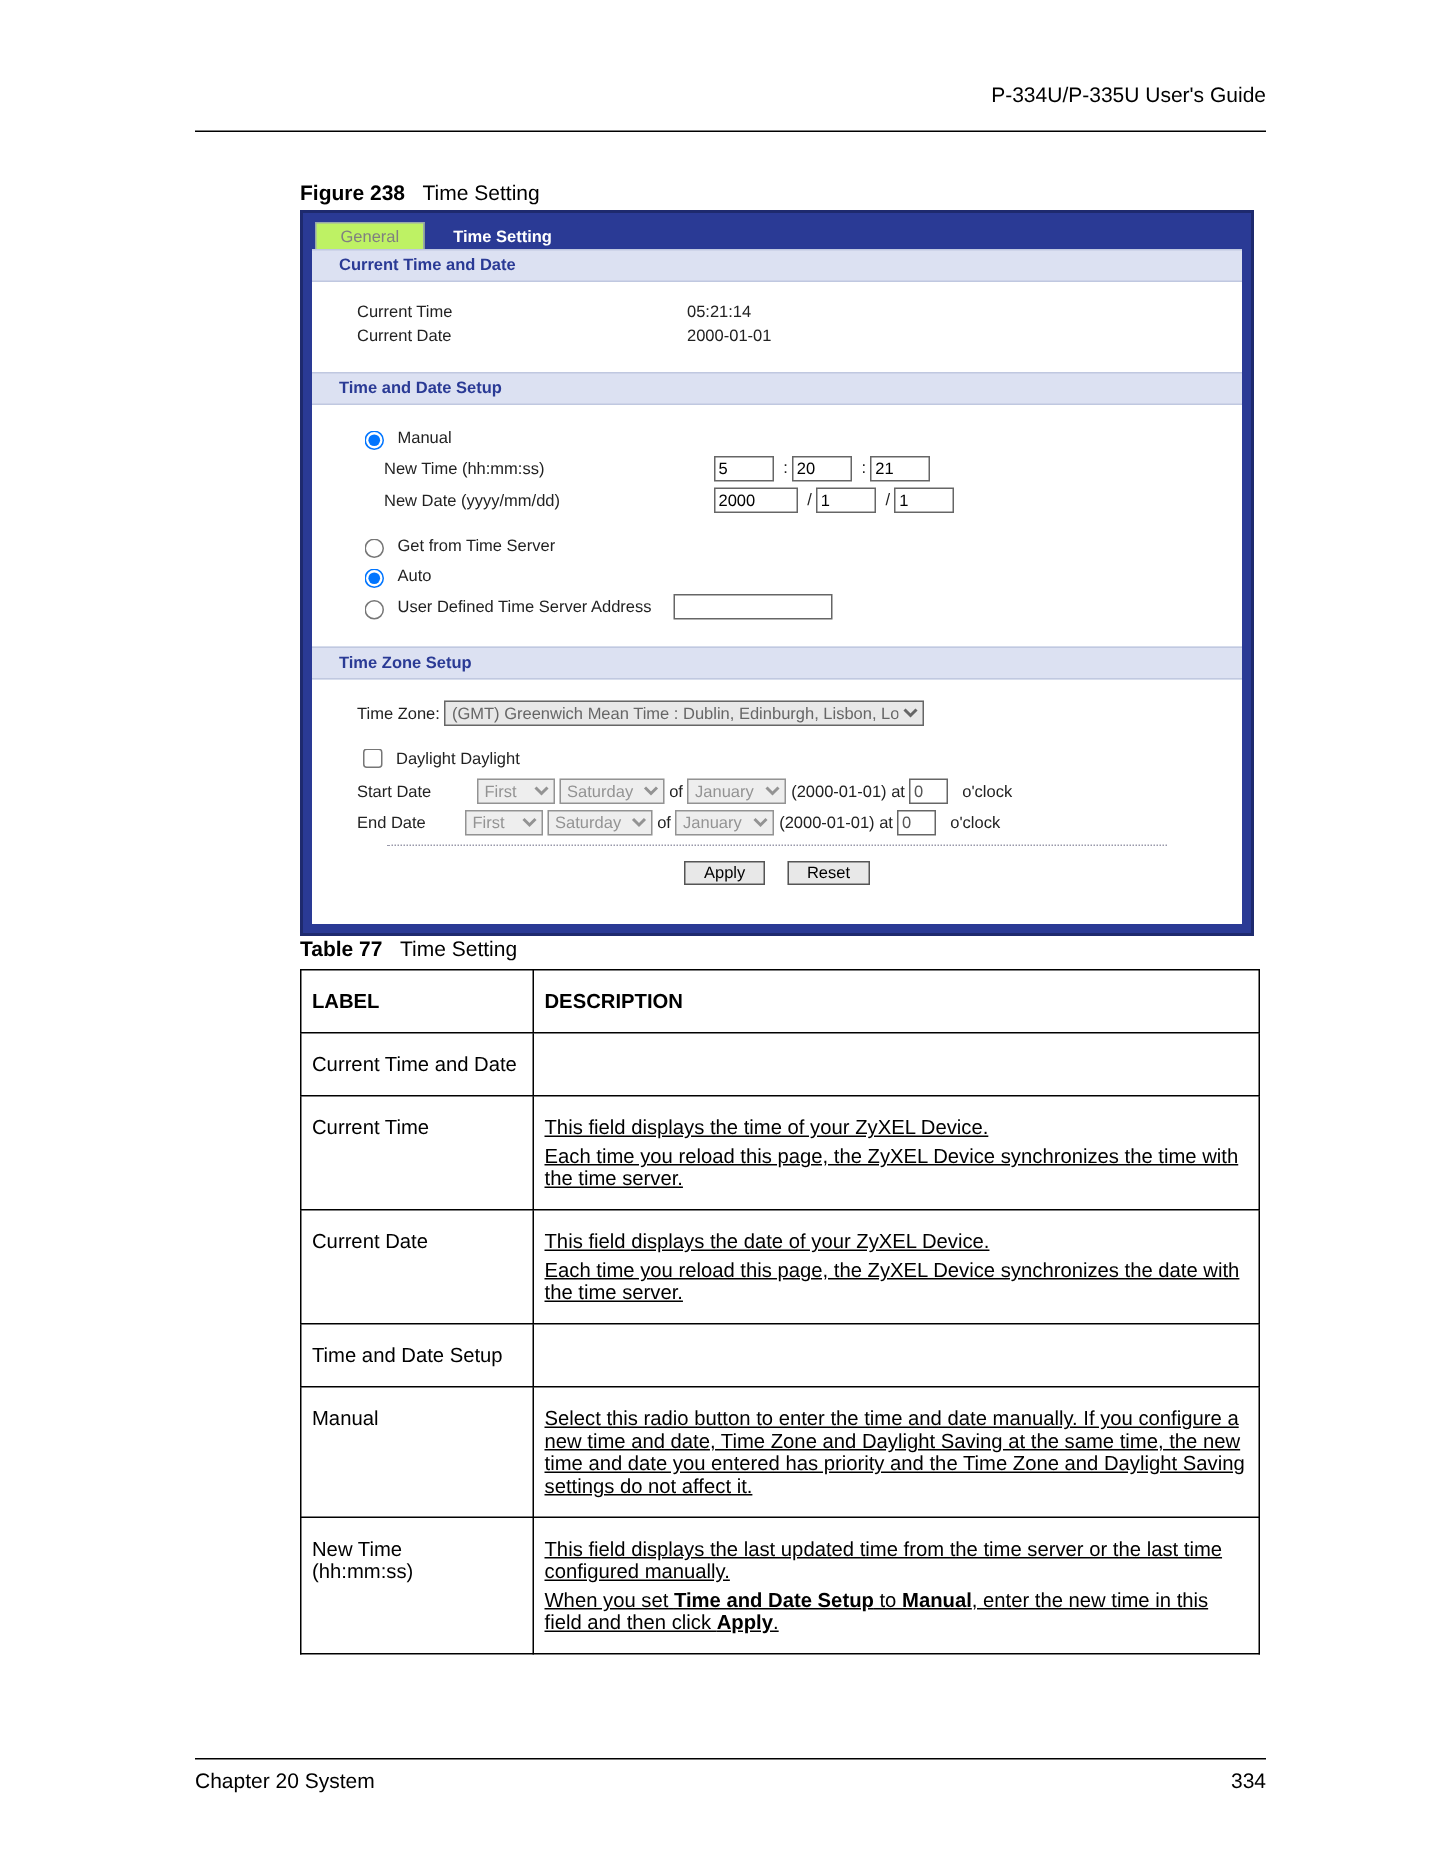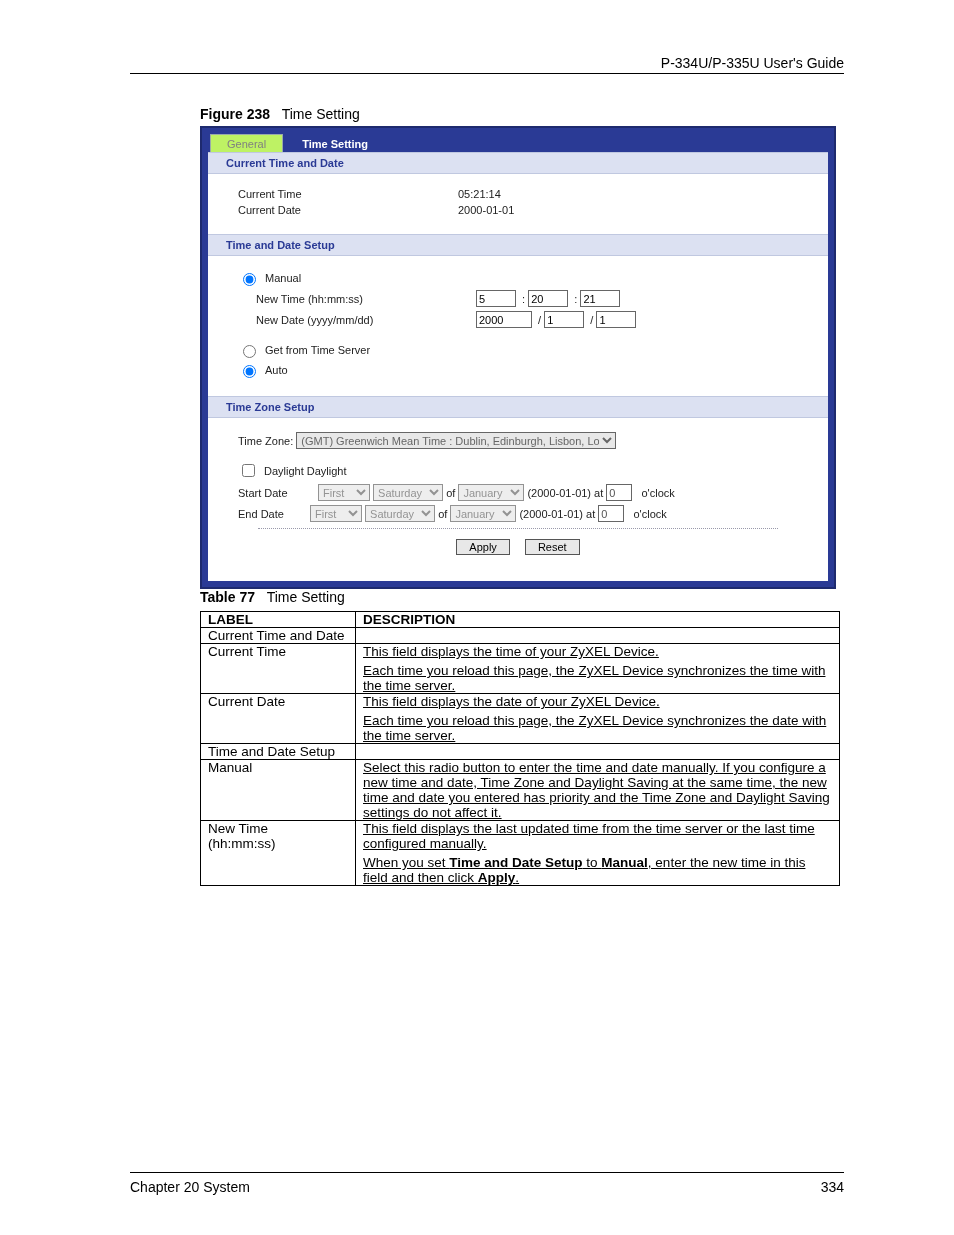--- a/index.html
+++ b/index.html
@@ -13,21 +13,21 @@
   .page {
     width: 954px;
     height: 1235px;
     position: relative;
     box-sizing: border-box;
     padding: 55px 110px 40px 130px;
   }
   .running-header {
     text-align: right;
     font-size: 14px;
-    padding-bottom: 2px;
+    padding-bottom: 16px;
     border-bottom: 1.5px solid #000;
     margin-bottom: 32px;
   }
   .fig-cap {
     margin: 0 0 4px 70px;
     font-size: 14px;
   }
   .fig-cap b { font-weight: bold; }
 
   
@@ -121,21 +121,21 @@
 
   .tbl-cap { margin: 0 0 6px 70px; font-size: 14px; }
   table.desc {
     margin-left: 70px;
     border-collapse: collapse;
     width: 640px;
     font-size: 13.5px;
   }
   table.desc th, table.desc td {
     border: 1px solid #000;
-    padding: 0 7px;
+    padding: 13px 7px;
     vertical-align: top;
     text-align: left;
   }
   table.desc th {
     font-weight: bold;
     background: #fff;
   }
   table.desc td p { margin: 0 0 4px 0; text-decoration: underline; }
   table.desc td p:last-child { margin-bottom: 0; }
 
@@ -203,20 +203,25 @@
         </div>
 
         <div class="row-chk" style="margin-top:14px;">
           <input type="radio" style="">
           <span>Get from Time Server</span>
         </div>
         <div class="row-chk ind1">
           <input type="radio" checked="" style="">
           <span>Auto</span>
         </div>
+        <div class="row-chk ind1">
+          <input type="radio" style="">
+          <span>User Defined Time Server Address</span>
+          &nbsp;<input class="txt xwide" value="" style="">
+        </div>
       </div>
 
       <div class="section-hdr">Time Zone Setup</div>
       <div class="section-body">
         <div class="kv">
           <span>Time Zone:</span>&nbsp;
           <select class="sel" style="width:320px;">
             <option>(GMT) Greenwich Mean Time : Dublin, Edinburgh, Lisbon, London</option>
           </select>
         </div>

